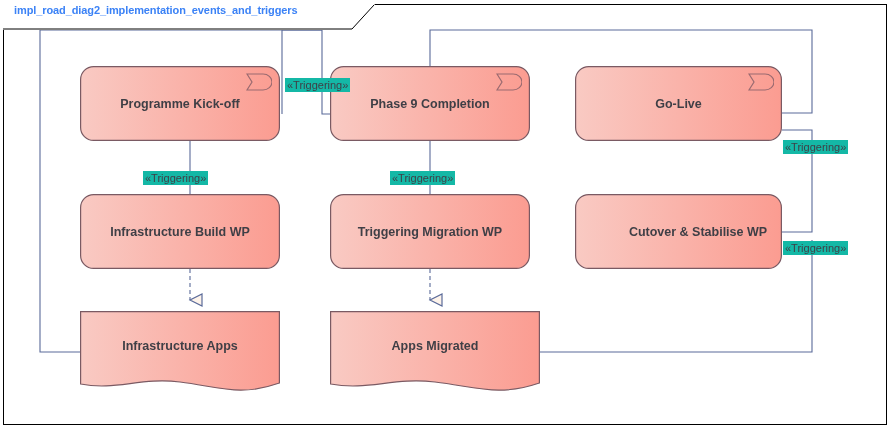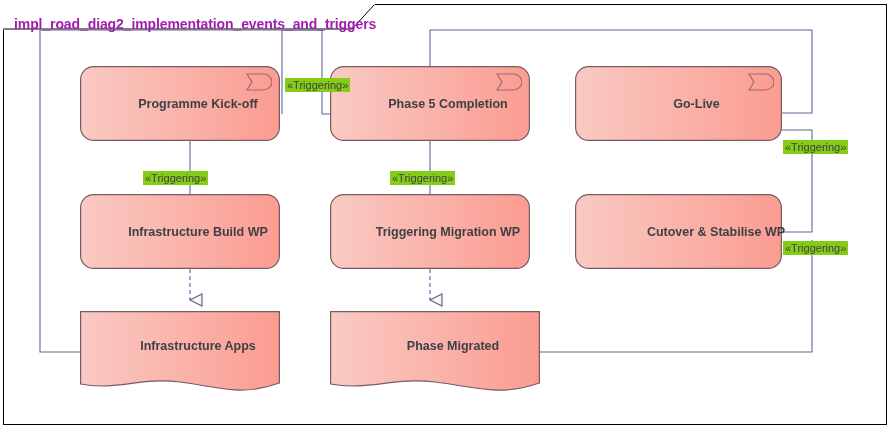--- a/index.html
+++ b/index.html
@@ -32,24 +32,24 @@
     position: absolute;
     left: 3px;
     top: 4px;
     width: 372px;
     height: 27px;
     z-index: 6;
   }
   #frame-title-text {
     position: absolute;
     left: 14px;
-    top: 16px;
-    font-size: 14px;
+    top: 4px;
+    font-size: 11px;
     font-weight: bold;
-    color: #a21caf;
+    color: #3b82f6;
     white-space: nowrap;
     z-index: 7;
     letter-spacing: -0.1px;
   }
   
   #connectors {
     position: absolute;
     left: 0;
     top: 0;
     width: 892px;
@@ -70,21 +70,20 @@
     display: flex;
     align-items: center;
     justify-content: center;
     font-size: 12.5px;
     font-weight: bold;
     color: #3f3f46;
     text-align: center;
     pointer-events: none;
     padding: 0 10px;
     box-sizing: border-box;
-    margin-left: 18px;
   }
   .event-box .shape-label,
   .wp-box .shape-label {
     
   }
   .deliverable .shape-label {
     align-items: flex-start;
     padding-top: 28px;
   }
   .event-icon {
@@ -93,21 +92,21 @@
     top: 7px;
     width: 26px;
     height: 18px;
     z-index: 4;
   }
   
   .rel-label {
     position: absolute;
     font-size: 11px;
     color: #3f3f46;
-    background: #84cc16;
+    background: #14b8a6;
     white-space: nowrap;
     z-index: 5;
     padding: 0 2px;
     line-height: 14px;
   }
 </style>
 </head>
 <body>
 
 <div id="canvas">
@@ -171,21 +170,21 @@
         <linearGradient id="gradEvt2" x1="0" y1="0" x2="1" y2="0">
           <stop offset="0%" stop-color="#f9cac3"></stop>
           <stop offset="100%" stop-color="#fb9c91"></stop>
         </linearGradient>
       </defs>
       <rect x="0.6" y="0.6" width="198.8" height="73.8" rx="13" ry="13" fill="url(#gradEvt2)" stroke="#7a5a63" stroke-width="1.2"></rect>
     </svg>
     <svg class="event-icon" viewBox="0 0 26 18">
       <path d="M 1,1 L 17,1 A 9,8 0 0 1 17,17 L 1,17 L 6,9 Z" fill="none" stroke="#9a6a70" stroke-width="1.2"></path>
     </svg>
-    <div class="shape-label">Phase 5 Completion</div>
+    <div class="shape-label">Phase 9 Completion</div>
   </div>
 
   <div class="shape wp-box" style="left:80px; top:194px; width:200px; height:75px;">
     <svg width="200" height="75" viewBox="0 0 200 75">
       <defs>
         <linearGradient id="gradWp1" x1="0" y1="0" x2="1" y2="0">
           <stop offset="0%" stop-color="#f9cac3"></stop>
           <stop offset="100%" stop-color="#fb9c91"></stop>
         </linearGradient>
       </defs>
@@ -252,21 +251,21 @@
   <div class="shape deliverable" style="left:330px; top:311px; width:210px; height:88px;">
     <svg width="210" height="88" viewBox="0 0 210 88">
       <defs>
         <linearGradient id="gradDel2" x1="0" y1="0" x2="1" y2="0">
           <stop offset="0%" stop-color="#f9cac3"></stop>
           <stop offset="100%" stop-color="#fb9c91"></stop>
         </linearGradient>
       </defs>
       <path d="M 0.6,0.6 L 209.4,0.6 L 209.4,72 C 168,86 147,76 105,71 C 63,66 38,80 0.6,73 Z" fill="url(#gradDel2)" stroke="#7a5a63" stroke-width="1.2"></path>
     </svg>
-    <div class="shape-label">Phase Migrated</div>
+    <div class="shape-label">Apps Migrated</div>
   </div>
 
   <div class="rel-label" style="left:285px; top:78px;">«Triggering»</div>
 
   <div class="rel-label" style="left:143px; top:171px;">«Triggering»</div>
 
   <div class="rel-label" style="left:390px; top:171px;">«Triggering»</div>
 
   <div class="rel-label" style="left:783px; top:140px;">«Triggering»</div>
 

